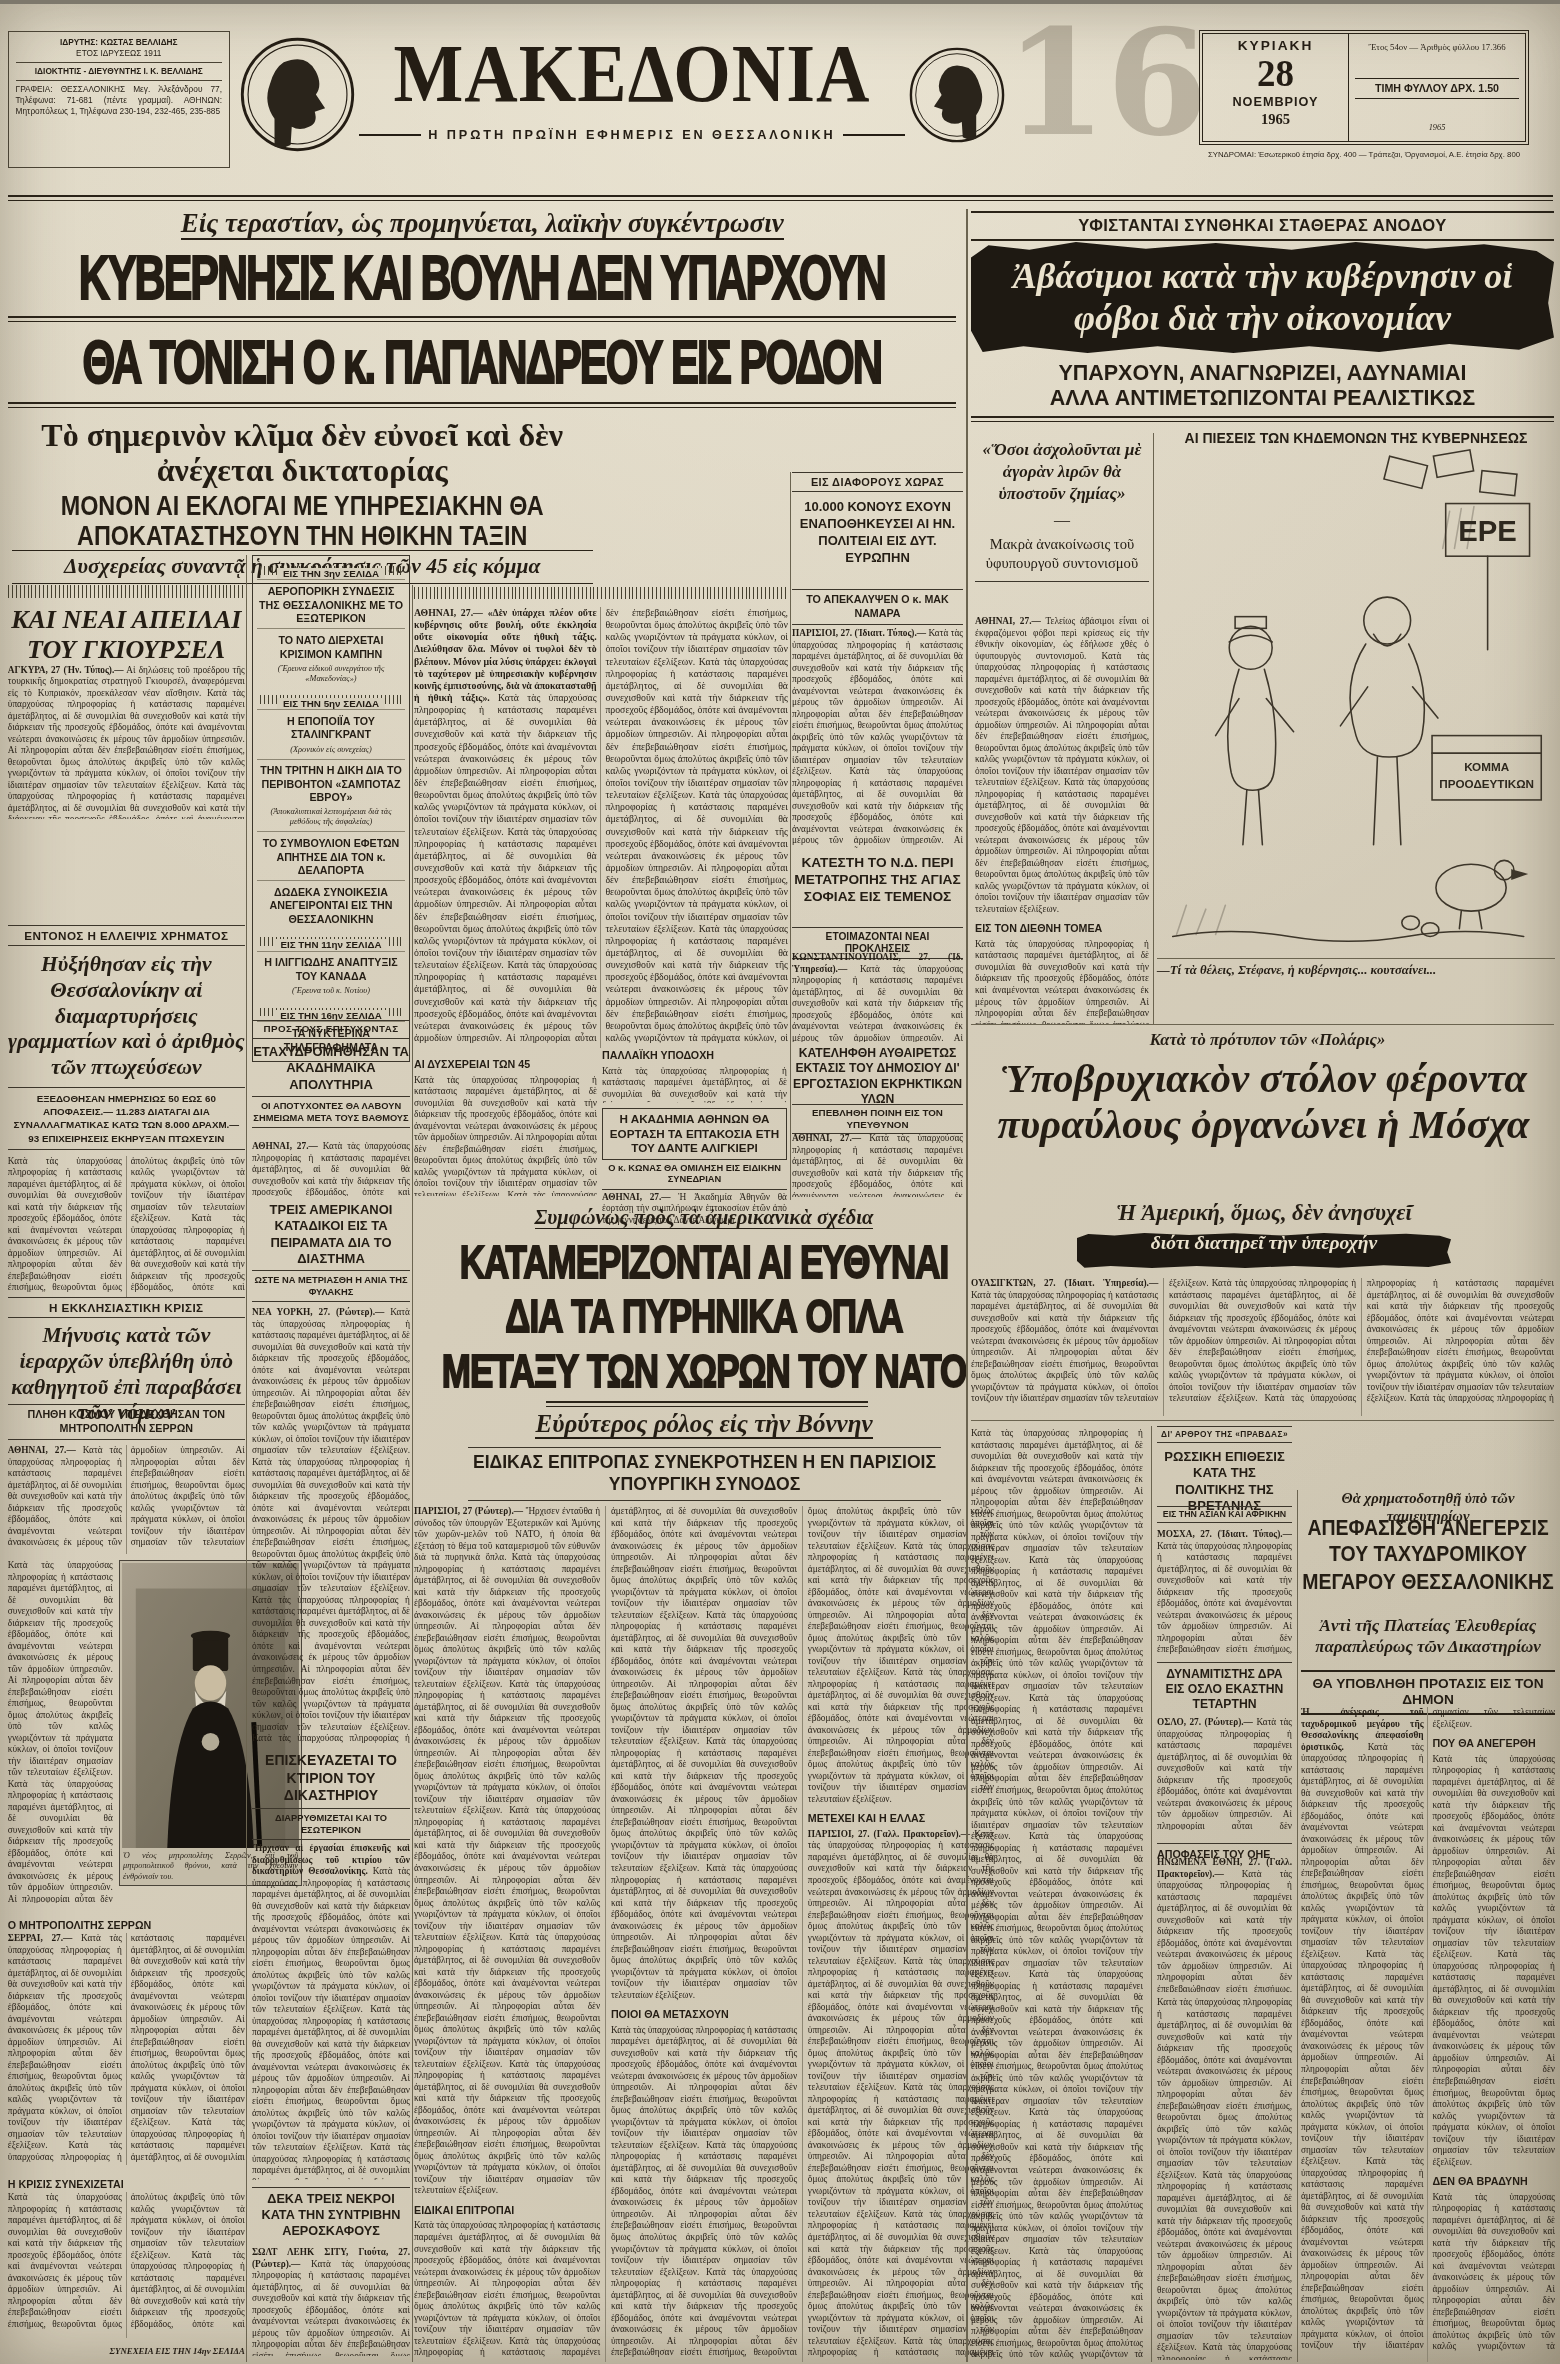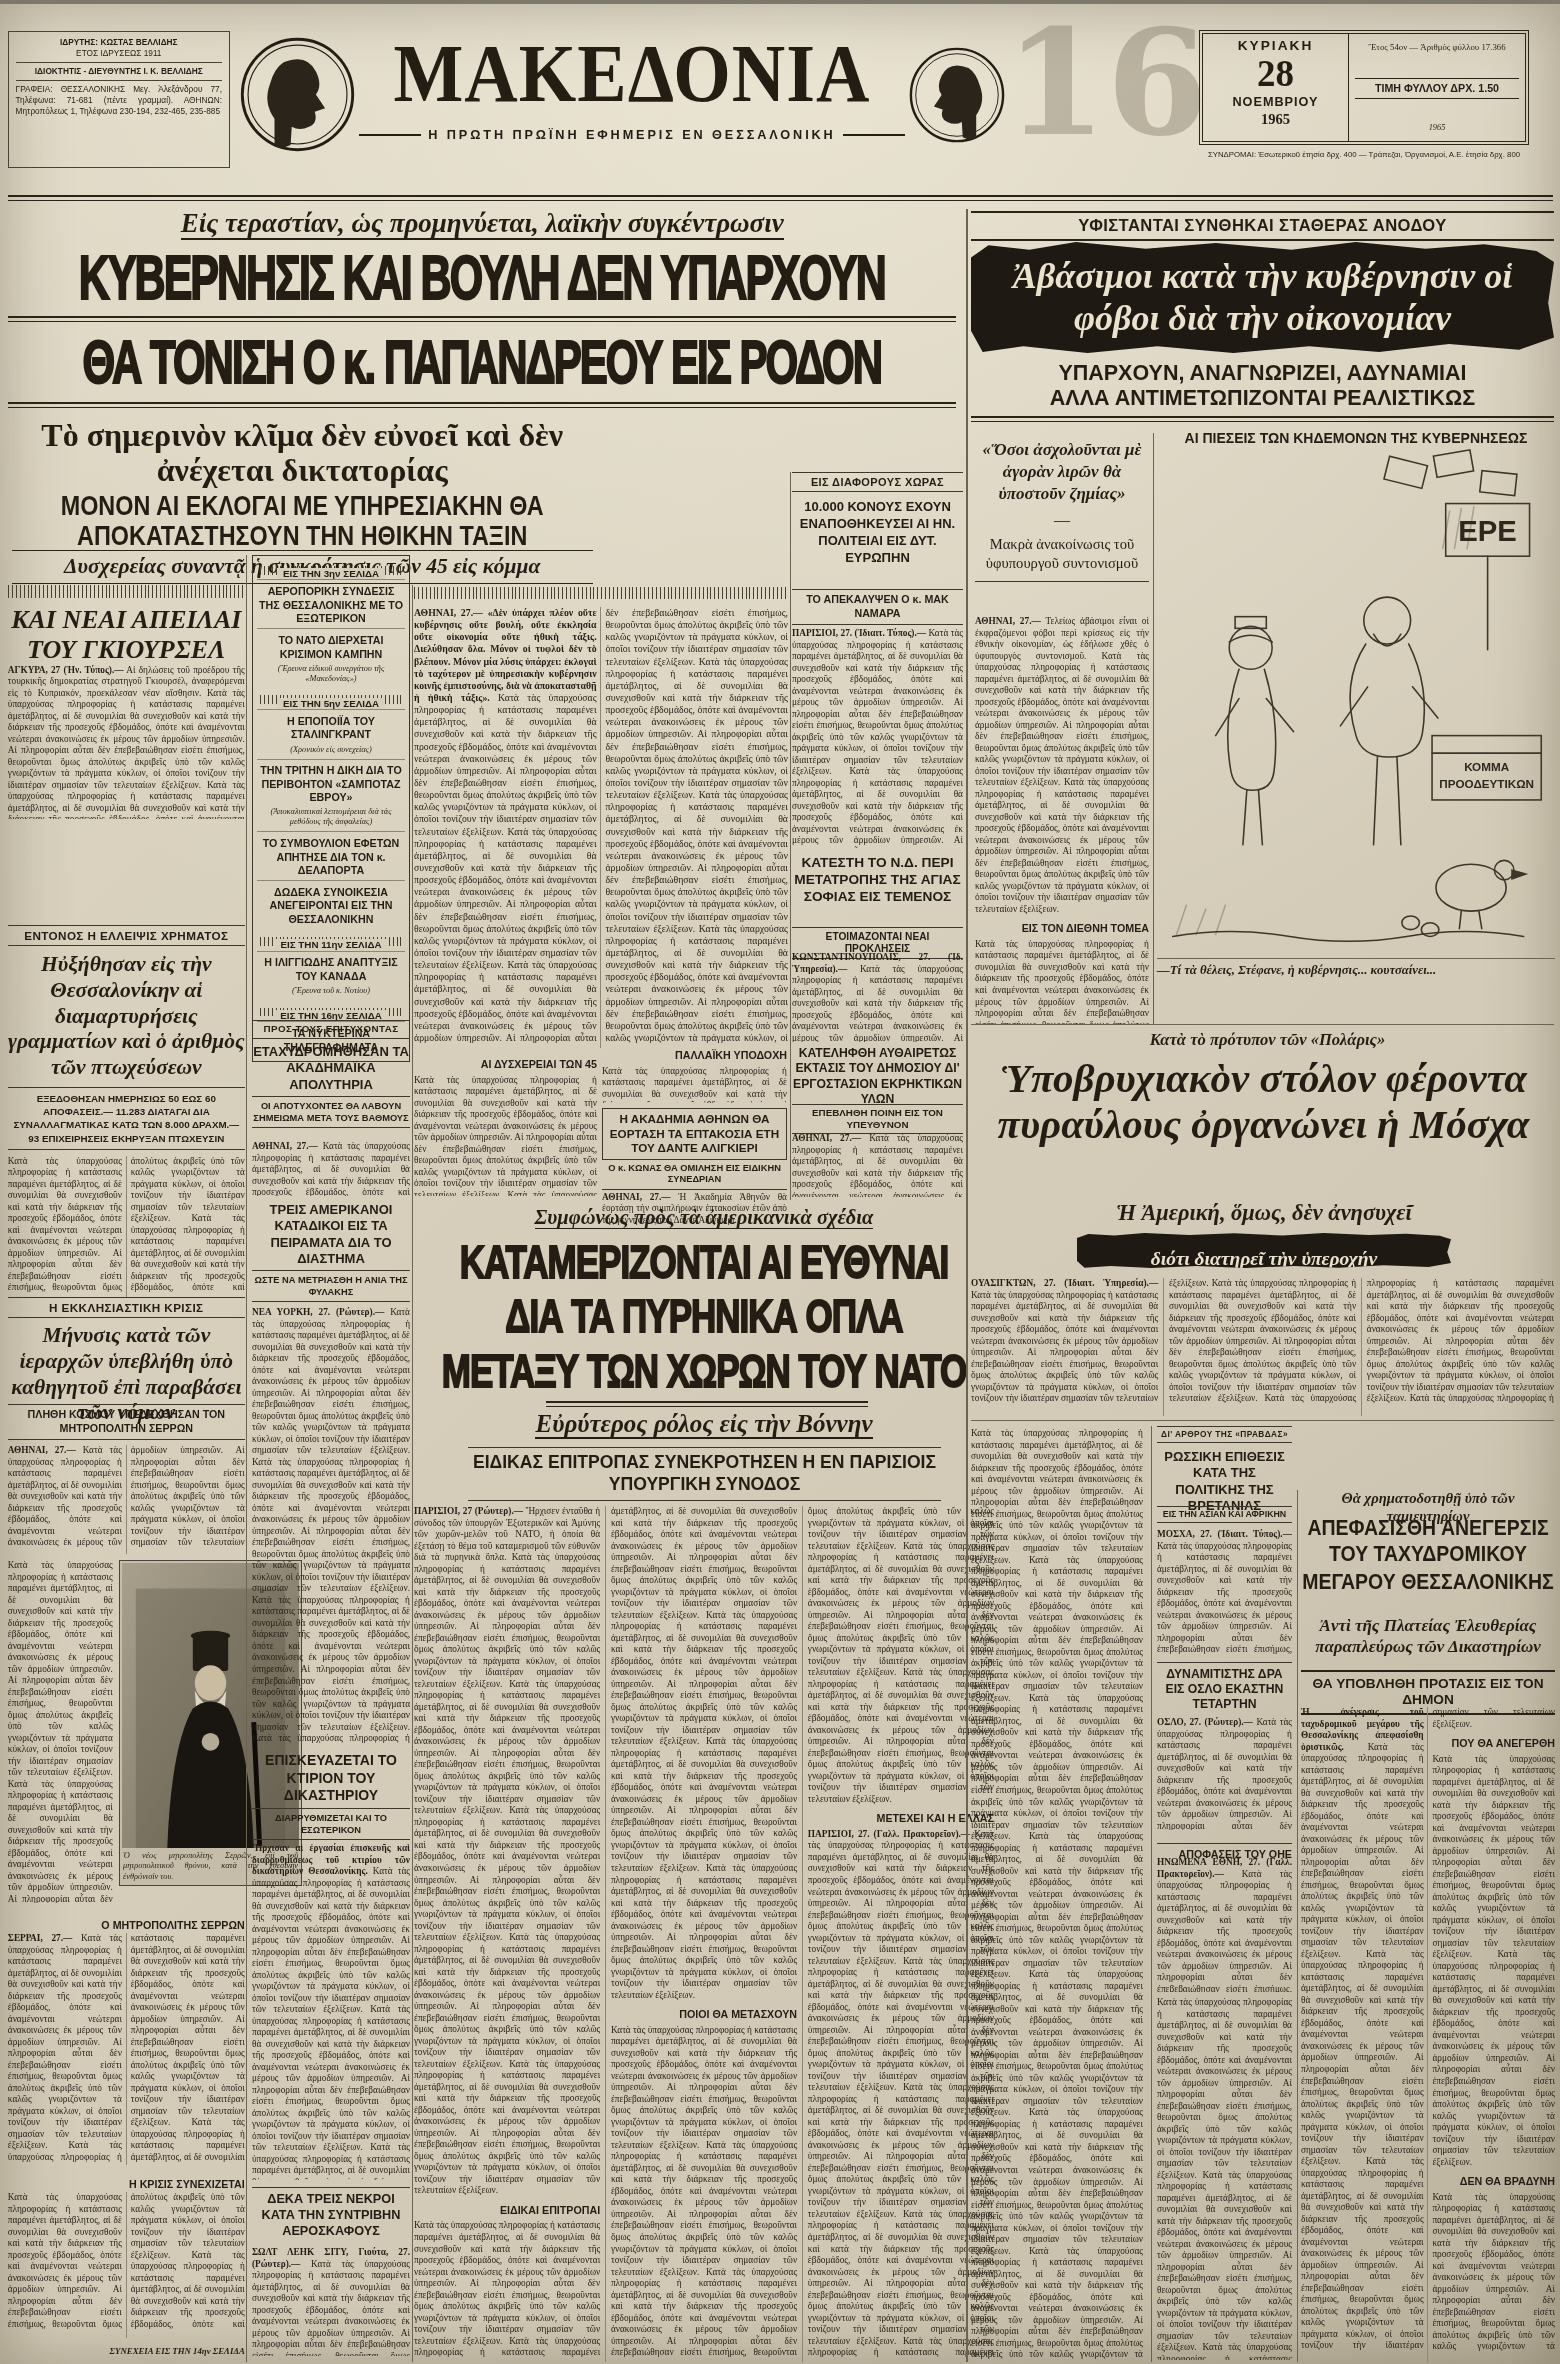--- a/index.html
+++ b/index.html
@@ -16,21 +16,21 @@
   .vr{position:absolute;width:1px;background:#6b6450}
   .hr{position:absolute;height:1px;background:#6b6450}
   .dbl{border-top:2.9px solid #2a2318;border-bottom:1px solid #2a2318;height:5.9px}
   .hatch{background:repeating-linear-gradient(90deg,#45402f 0 1px,transparent 1px 3.9px)}
   .bd{font:9.3px/1.24 "Liberation Serif",serif;text-align:justify;overflow:hidden}
   .bd b{font-weight:bold}
   .c2{column-count:2;column-gap:8.8px;column-rule:1px solid #8d8673}
   .c3{column-count:3;column-gap:10.7px;column-rule:1px solid #8d8673}
   .ovl{font:bold 11.7px/1.3 "Liberation Sans",sans-serif;text-align:center;
     border-top:1px solid #3c362b;border-bottom:1px solid #3c362b;padding:2px 0;letter-spacing:0.4px}
-  .subh{font:bold 10.7px/1.2 "Liberation Sans",sans-serif;text-align:right;margin:6.8px 0 3.9px}
+  .subh{font:bold 10.7px/1.2 "Liberation Sans",sans-serif;text-align:left;margin:6.8px 0 3.9px}
   .note{font:bold italic 8.8px/1.2 "Liberation Serif",serif;text-align:right;margin-top:2.9px}
   .bigline{font-family:"Liberation Sans",sans-serif;font-weight:bold;text-align:center;white-space:nowrap}
   .sq{display:block;transform:scaleY(1.45);transform-origin:50% 8%}
   .sq13{display:block;transform:scaleY(1.3);transform-origin:50% 8%}
   .headstroke{-webkit-text-stroke:1.5px #241d14}
   .serifhead{font-family:"Liberation Serif",serif;font-weight:bold}
   .blackbox{background:#1e1912;color:#eae2cd;
     clip-path:polygon(0% 14%,3% 3%,10% 7%,18% 0%,30% 6%,42% 1%,55% 7%,66% 0%,78% 6%,88% 2%,97% 8%,100% 18%,99% 55%,100% 86%,94% 97%,82% 92%,70% 99%,58% 94%,45% 100%,32% 94%,20% 100%,9% 94%,2% 99%,0% 80%)}
   .idxh{position:relative;text-align:center;margin:4.9px 0 2.9px;height:13.7px}
   .idxh::before{content:"";position:absolute;left:2.9px;right:2.9px;top:2.9px;height:8.8px;
@@ -361,21 +361,21 @@
       <text x="338" y="332" font-family="Liberation Sans, sans-serif" font-size="12" font-weight="bold" fill="#2e281e" text-anchor="middle">ΚΟΜΜΑ</text>
       <text x="338" y="350" font-family="Liberation Sans, sans-serif" font-size="12" font-weight="bold" fill="#2e281e" text-anchor="middle">ΠΡΟΟΔΕΥΤΙΚΩΝ</text>
     </svg>
     <div style="font:bold italic 12.7px/1.3 'Liberation Serif',serif;border-top:1px solid #6b6450;padding-top:2.9px">—Τί τὰ θέλεις, Στέφανε, ἡ κυβέρνησις... κουτσαίνει...</div>
   </div>
 
   <div class="abs hr" style="left:971px;top:1020px;width:583px"></div>
   <div class="abs ctr" style="left:1014px;top:1026px;width:507px;font:bold italic 16.6px/1.2 'Liberation Serif',serif">Κατὰ τὸ πρότυπον τῶν «Πολάρις»</div>
   <div class="abs ctr" style="left:975px;top:1051px;width:577px;font:bold italic 41px/1.13 'Liberation Serif',serif">Ὑποβρυχιακὸν στόλον φέροντα πυραύλους ὀργανώνει ἡ Μόσχα</div>
   <div class="abs ctr" style="left:1034px;top:1196px;width:460px;font:bold italic 22.4px/1.2 'Liberation Serif',serif">Ἡ Ἀμερική, ὅμως, δὲν ἀνησυχεῖ</div>
-  <div class="abs blackbox ctr" style="left:1077px;top:1229px;width:374px;height:35px;display:flex;align-items:flex-end;justify-content:center">
+  <div class="abs blackbox ctr" style="left:1077px;top:1229px;width:374px;height:35px;display:flex;align-items:flex-start;justify-content:center">
     <span style="font:bold italic 19.5px/1 'Liberation Serif',serif">διότι διατηρεῖ τὴν ὑπεροχήν</span>
   </div>
   <div class="abs bd c3" style="left:971px;top:1274px;width:583px;height:138px">
     <b>ΟΥΑΣΙΓΚΤΩΝ, 27. (Ἰδιαιτ. Ὑπηρεσία).—</b>
     <span> Κατὰ τὰς ὑπαρχούσας πληροφορίας ἡ κατάστασις παραμένει ἀμετάβλητος, αἱ δὲ συνομιλίαι θὰ συνεχισθοῦν καὶ κατὰ τὴν διάρκειαν τῆς προσεχοῦς ἑβδομάδος, ὁπότε καὶ ἀναμένονται νεώτεραι ἀνακοινώσεις ἐκ μέρους τῶν ἁρμοδίων ὑπηρεσιῶν. Αἱ πληροφορίαι αὗται δὲν ἐπεβεβαιώθησαν εἰσέτι ἐπισήμως, θεωροῦνται ὅμως ἀπολύτως ἀκριβεῖς ὑπὸ τῶν καλῶς γνωριζόντων τὰ πράγματα κύκλων, οἱ ὁποῖοι τονίζουν τὴν ἰδιαιτέραν σημασίαν τῶν τελευταίων ἐξελίξεων. Κατὰ τὰς ὑπαρχούσας πληροφορίας ἡ κατάστασις παραμένει ἀμετάβλητος, αἱ δὲ συνομιλίαι θὰ συνεχισθοῦν καὶ κατὰ τὴν διάρκειαν τῆς προσεχοῦς ἑβδομάδος, ὁπότε καὶ ἀναμένονται νεώτεραι ἀνακοινώσεις ἐκ μέρους τῶν ἁρμοδίων ὑπηρεσιῶν. Αἱ πληροφορίαι αὗται δὲν ἐπεβεβαιώθησαν εἰσέτι ἐπισήμως, θεωροῦνται ὅμως ἀπολύτως ἀκριβεῖς ὑπὸ τῶν καλῶς γνωριζόντων τὰ πράγματα κύκλων, οἱ ὁποῖοι τονίζουν τὴν ἰδιαιτέραν σημασίαν τῶν τελευταίων ἐξελίξεων. Κατὰ τὰς ὑπαρχούσας πληροφορίας ἡ κατάστασις παραμένει ἀμετάβλητος, αἱ δὲ συνομιλίαι θὰ συνεχισθοῦν καὶ κατὰ τὴν διάρκειαν τῆς προσεχοῦς ἑβδομάδος, ὁπότε καὶ ἀναμένονται νεώτεραι ἀνακοινώσεις ἐκ μέρους τῶν ἁρμοδίων ὑπηρεσιῶν. Αἱ πληροφορίαι αὗται δὲν ἐπεβεβαιώθησαν εἰσέτι ἐπισήμως, θεωροῦνται ὅμως ἀπολύτως ἀκριβεῖς ὑπὸ τῶν καλῶς γνωριζόντων τὰ πράγματα κύκλων, οἱ ὁποῖοι τονίζουν τὴν ἰδιαιτέραν σημασίαν τῶν τελευταίων ἐξελίξεων. Κατὰ τὰς ὑπαρχούσας πληροφορίας ἡ κατάστασις παραμένει ἀμετάβλητος, αἱ δὲ συνομιλίαι θὰ συνεχισθοῦν καὶ κατὰ τὴν διάρκειαν τῆς προσεχοῦς ἑβδομάδος, ὁπότε καὶ ἀναμένονται νεώτεραι ἀνακοινώσεις ἐκ μέρους τῶν ἁρμοδίων ὑπηρεσιῶν. Αἱ πληροφορίαι αὗται δὲν ἐπεβεβαιώθησαν εἰσέτι ἐπισήμως, θεωροῦνται ὅμως ἀπολύτως ἀκριβεῖς ὑπὸ τῶν καλῶς γνωριζόντων τὰ πράγματα κύκλων, οἱ ὁποῖοι τονίζουν τὴν ἰδιαιτέραν σημασίαν τῶν τελευταίων ἐξελίξεων. Κατὰ τὰς ὑπαρχούσας πληροφορίας ἡ κατάστασις παραμένει ἀμετάβλητος, αἱ δὲ συνομιλίαι θὰ συνεχισθοῦν καὶ κατὰ τὴν διάρκειαν τῆς προσεχοῦς ἑβδομάδος, ὁπότε καὶ ἀναμένονται νεώτεραι ἀνακοινώσεις ἐκ μέρους τῶν ἁρμοδίων ὑπηρεσιῶν. Αἱ πληροφορίαι αὗται δὲν ἐπεβεβαιώθησαν εἰσέτι ἐπισήμως, θεωροῦνται ὅμως ἀπολύτως ἀκριβεῖς ὑπὸ τῶν καλῶς γνωριζόντων τὰ πράγματα κύκλων, οἱ ὁποῖοι τονίζουν τὴν ἰδιαιτέραν σημασίαν τῶν τελευταίων ἐξελίξεων. </span>
   </div>
   <div class="abs hr" style="left:971px;top:1416px;width:583px"></div>
 
   <div class="abs bd" style="left:971px;top:1424px;width:172px;height:932px"><span> Κατὰ τὰς ὑπαρχούσας πληροφορίας ἡ κατάστασις παραμένει ἀμετάβλητος, αἱ δὲ συνομιλίαι θὰ συνεχισθοῦν καὶ κατὰ τὴν διάρκειαν τῆς προσεχοῦς ἑβδομάδος, ὁπότε καὶ ἀναμένονται νεώτεραι ἀνακοινώσεις ἐκ μέρους τῶν ἁρμοδίων ὑπηρεσιῶν. Αἱ πληροφορίαι αὗται δὲν ἐπεβεβαιώθησαν εἰσέτι ἐπισήμως, θεωροῦνται ὅμως ἀπολύτως ἀκριβεῖς ὑπὸ τῶν καλῶς γνωριζόντων τὰ πράγματα κύκλων, οἱ ὁποῖοι τονίζουν τὴν ἰδιαιτέραν σημασίαν τῶν τελευταίων ἐξελίξεων. Κατὰ τὰς ὑπαρχούσας πληροφορίας ἡ κατάστασις παραμένει ἀμετάβλητος, αἱ δὲ συνομιλίαι θὰ συνεχισθοῦν καὶ κατὰ τὴν διάρκειαν τῆς προσεχοῦς ἑβδομάδος, ὁπότε καὶ ἀναμένονται νεώτεραι ἀνακοινώσεις ἐκ μέρους τῶν ἁρμοδίων ὑπηρεσιῶν. Αἱ πληροφορίαι αὗται δὲν ἐπεβεβαιώθησαν εἰσέτι ἐπισήμως, θεωροῦνται ὅμως ἀπολύτως ἀκριβεῖς ὑπὸ τῶν καλῶς γνωριζόντων τὰ πράγματα κύκλων, οἱ ὁποῖοι τονίζουν τὴν ἰδιαιτέραν σημασίαν τῶν τελευταίων ἐξελίξεων. Κατὰ τὰς ὑπαρχούσας πληροφορίας ἡ κατάστασις παραμένει ἀμετάβλητος, αἱ δὲ συνομιλίαι θὰ συνεχισθοῦν καὶ κατὰ τὴν διάρκειαν τῆς προσεχοῦς ἑβδομάδος, ὁπότε καὶ ἀναμένονται νεώτεραι ἀνακοινώσεις ἐκ μέρους τῶν ἁρμοδίων ὑπηρεσιῶν. Αἱ πληροφορίαι αὗται δὲν ἐπεβεβαιώθησαν εἰσέτι ἐπισήμως, θεωροῦνται ὅμως ἀπολύτως ἀκριβεῖς ὑπὸ τῶν καλῶς γνωριζόντων τὰ πράγματα κύκλων, οἱ ὁποῖοι τονίζουν τὴν ἰδιαιτέραν σημασίαν τῶν τελευταίων ἐξελίξεων. Κατὰ τὰς ὑπαρχούσας πληροφορίας ἡ κατάστασις παραμένει ἀμετάβλητος, αἱ δὲ συνομιλίαι θὰ συνεχισθοῦν καὶ κατὰ τὴν διάρκειαν τῆς προσεχοῦς ἑβδομάδος, ὁπότε καὶ ἀναμένονται νεώτεραι ἀνακοινώσεις ἐκ μέρους τῶν ἁρμοδίων ὑπηρεσιῶν. Αἱ πληροφορίαι αὗται δὲν ἐπεβεβαιώθησαν εἰσέτι ἐπισήμως, θεωροῦνται ὅμως ἀπολύτως ἀκριβεῖς ὑπὸ τῶν καλῶς γνωριζόντων τὰ πράγματα κύκλων, οἱ ὁποῖοι τονίζουν τὴν ἰδιαιτέραν σημασίαν τῶν τελευταίων ἐξελίξεων. Κατὰ τὰς ὑπαρχούσας πληροφορίας ἡ κατάστασις παραμένει ἀμετάβλητος, αἱ δὲ συνομιλίαι θὰ συνεχισθοῦν καὶ κατὰ τὴν διάρκειαν τῆς προσεχοῦς ἑβδομάδος, ὁπότε καὶ ἀναμένονται νεώτεραι ἀνακοινώσεις ἐκ μέρους τῶν ἁρμοδίων ὑπηρεσιῶν. Αἱ πληροφορίαι αὗται δὲν ἐπεβεβαιώθησαν εἰσέτι ἐπισήμως, θεωροῦνται ὅμως ἀπολύτως ἀκριβεῖς ὑπὸ τῶν καλῶς γνωριζόντων τὰ πράγματα κύκλων, οἱ ὁποῖοι τονίζουν τὴν ἰδιαιτέραν σημασίαν τῶν τελευταίων ἐξελίξεων. Κατὰ τὰς ὑπαρχούσας πληροφορίας ἡ κατάστασις παραμένει ἀμετάβλητος, αἱ δὲ συνομιλίαι θὰ συνεχισθοῦν καὶ κατὰ τὴν διάρκειαν τῆς προσεχοῦς ἑβδομάδος, ὁπότε καὶ ἀναμένονται νεώτεραι ἀνακοινώσεις ἐκ μέρους τῶν ἁρμοδίων ὑπηρεσιῶν. Αἱ πληροφορίαι αὗται δὲν ἐπεβεβαιώθησαν εἰσέτι ἐπισήμως, θεωροῦνται ὅμως ἀπολύτως ἀκριβεῖς ὑπὸ τῶν καλῶς γνωριζόντων τὰ πράγματα κύκλων, οἱ ὁποῖοι τονίζουν τὴν ἰδιαιτέραν σημασίαν τῶν τελευταίων ἐξελίξεων. Κατὰ τὰς ὑπαρχούσας πληροφορίας ἡ κατάστασις παραμένει ἀμετάβλητος, αἱ δὲ συνομιλίαι θὰ συνεχισθοῦν καὶ κατὰ τὴν διάρκειαν τῆς προσεχοῦς ἑβδομάδος, ὁπότε καὶ ἀναμένονται νεώτεραι ἀνακοινώσεις ἐκ μέρους τῶν ἁρμοδίων ὑπηρεσιῶν. Αἱ πληροφορίαι αὗται δὲν ἐπεβεβαιώθησαν εἰσέτι ἐπισήμως, θεωροῦνται ὅμως ἀπολύτως ἀκριβεῖς ὑπὸ τῶν καλῶς γνωριζόντων τὰ πράγματα κύκλων, οἱ ὁποῖοι τονίζουν τὴν ἰδιαιτέραν σημασίαν τῶν τελευταίων ἐξελίξεων. Κατὰ τὰς ὑπαρχούσας πληροφορίας ἡ κατάστασις παραμένει ἀμετάβλητος, αἱ δὲ συνομιλίαι θὰ συνεχισθοῦν καὶ κατὰ τὴν διάρκειαν τῆς προσεχοῦς ἑβδομάδος, ὁπότε καὶ ἀναμένονται νεώτεραι ἀνακοινώσεις ἐκ μέρους τῶν ἁρμοδίων ὑπηρεσιῶν. Αἱ πληροφορίαι αὗται δὲν ἐπεβεβαιώθησαν εἰσέτι ἐπισήμως, θεωροῦνται ὅμως ἀπολύτως ἀκριβεῖς ὑπὸ τῶν καλῶς γνωριζόντων τὰ πράγματα κύκλων, οἱ ὁποῖοι τονίζουν τὴν ἰδιαιτέραν σημασίαν τῶν τελευταίων ἐξελίξεων. Κατὰ τὰς ὑπαρχούσας πληροφορίας ἡ κατάστασις παραμένει ἀμετάβλητος, αἱ δὲ συνομιλίαι θὰ συνεχισθοῦν καὶ κατὰ τὴν διάρκειαν τῆς προσεχοῦς ἑβδομάδος, ὁπότε καὶ ἀναμένονται νεώτεραι ἀνακοινώσεις ἐκ μέρους τῶν ἁρμοδίων ὑπηρεσιῶν. Αἱ πληροφορίαι αὗται δὲν ἐπεβεβαιώθησαν εἰσέτι ἐπισήμως, θεωροῦνται ὅμως ἀπολύτως ἀκριβεῖς ὑπὸ τῶν καλῶς γνωριζόντων τὰ πράγματα κύκλων, οἱ ὁποῖοι τονίζουν τὴν ἰδιαιτέραν σημασίαν τῶν τελευταίων ἐξελίξεων. </span></div>
 

